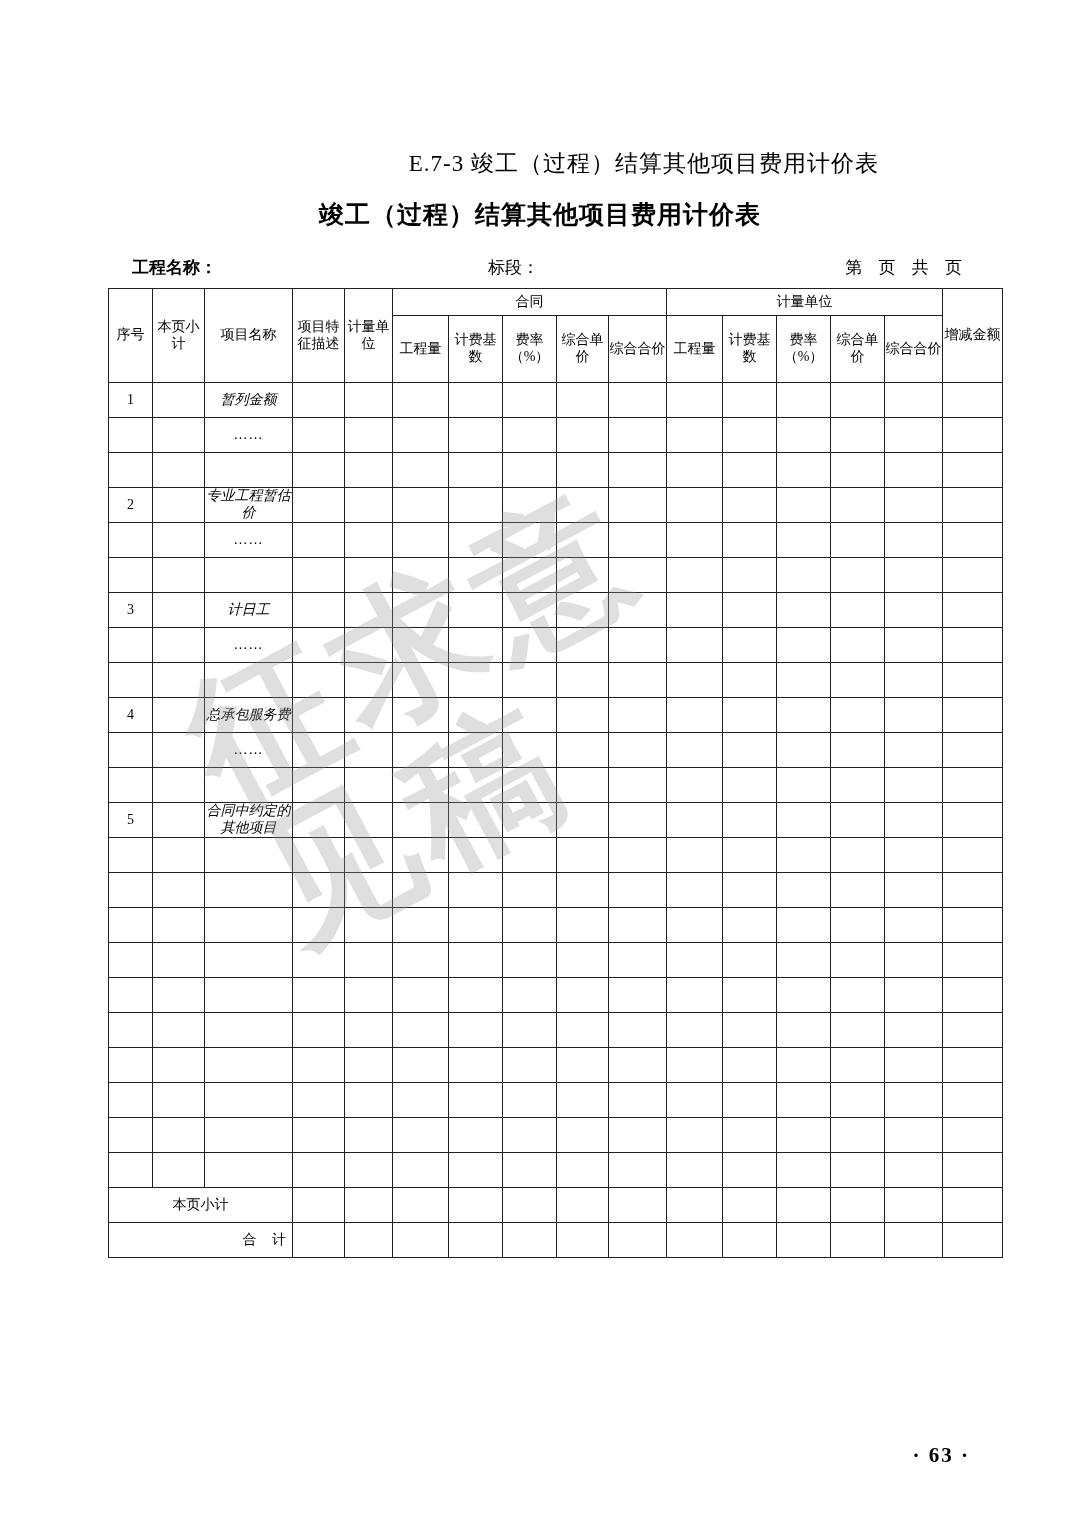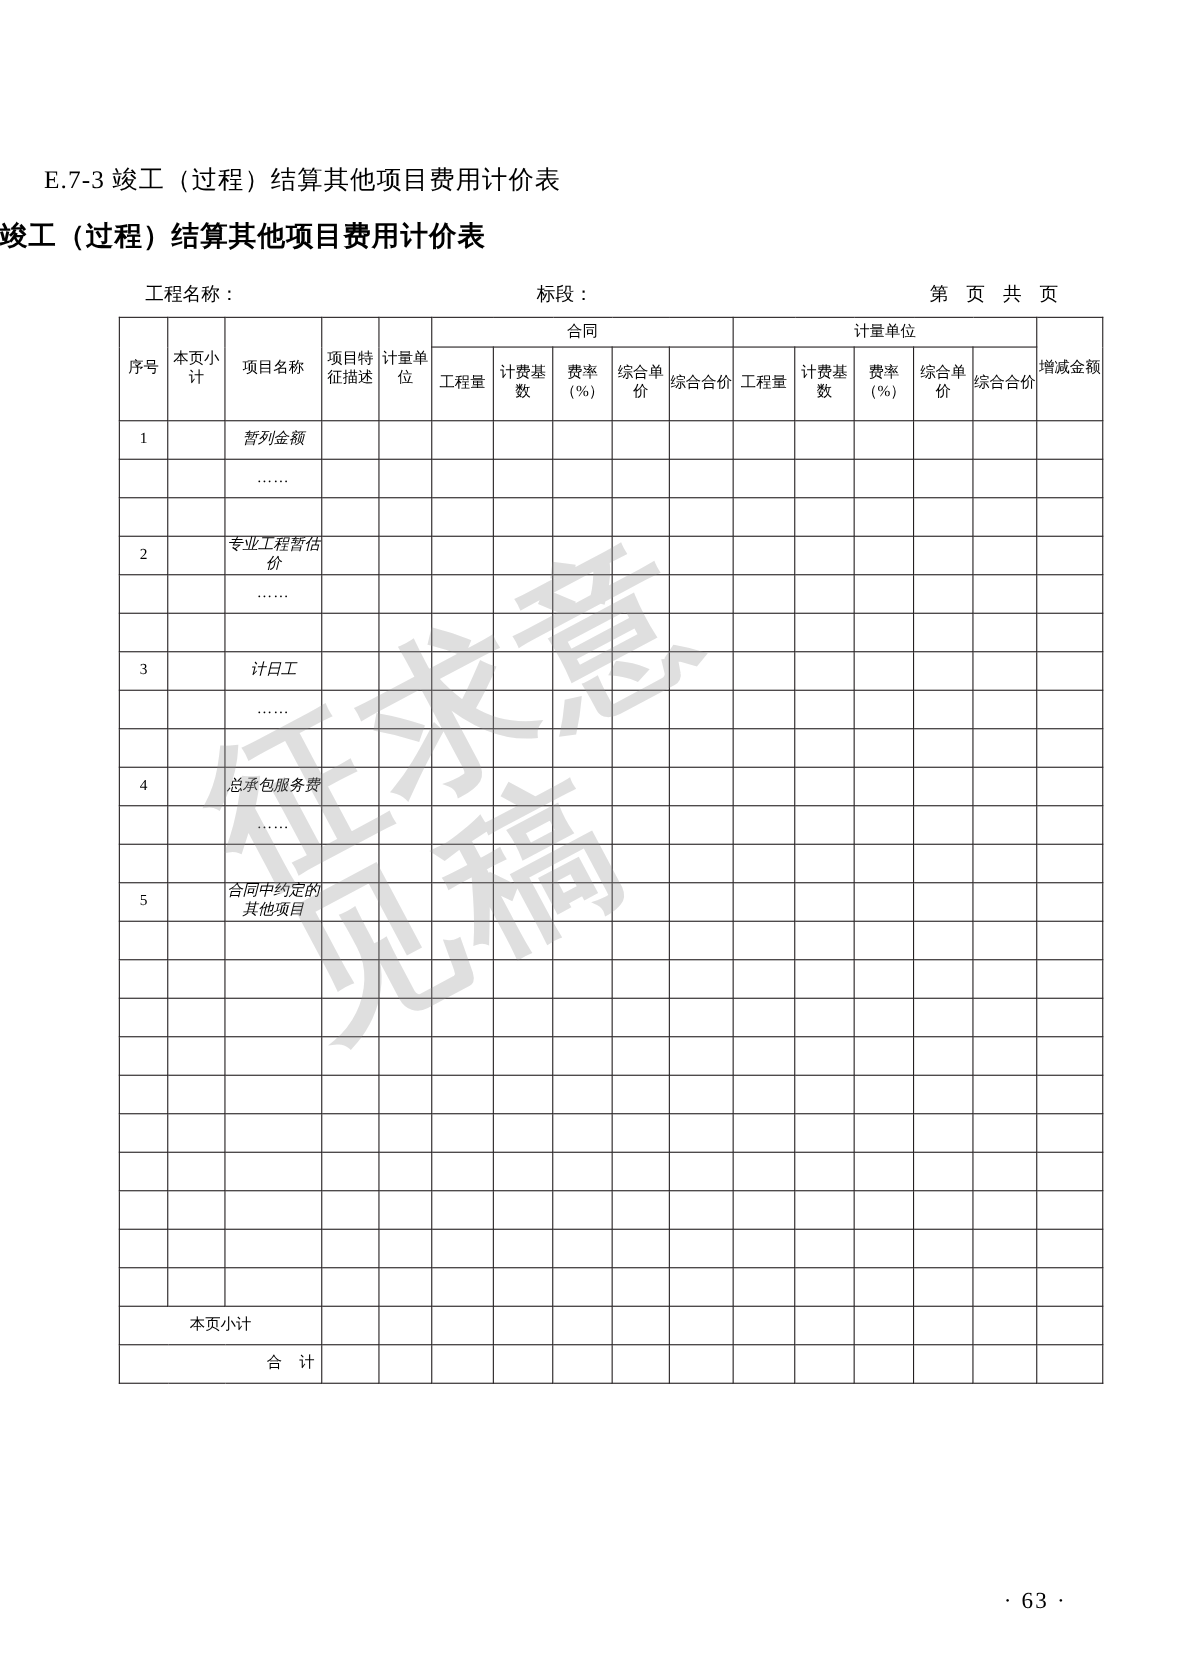--- a/index.html
+++ b/index.html
@@ -19,43 +19,43 @@
     position: absolute;
     left: 0; top: 0;
     width: 1080px;
     height: 1526px;
   }
   .section-title {
     position: absolute;
     top: 148px;
     left: 0;
     width: 879px;
-    text-align: left;
+    text-align: right;
     font-size: 23px;
     letter-spacing: 1px;
-    padding-left: 40px;
   }
   .doc-title {
     position: absolute;
     top: 198px;
     left: 0;
     width: 1080px;
+    text-align: center;
     font-size: 25px;
     font-weight: bold;
     letter-spacing: 1px;
   }
   .meta-row {
     position: absolute;
     top: 256px;
     left: 108px;
     width: 864px;
     height: 24px;
     font-size: 17px;
   }
-  .meta-project { position: absolute; left: 24px; top: 0; }
+  .meta-project { position: absolute; left: 24px; top: 0; font-weight: bold; }
   .meta-section { position: absolute; left: 380px; top: 0; font-family: Liberation Mono, monospace; }
   .meta-page { position: absolute; right: 4px; top: 0; letter-spacing: 6px; margin-left: 40px;}
 
   table.main {
     position: absolute;
     top: 288px;
     left: 108px;
     width: 864px;
     border-collapse: collapse;
     table-layout: fixed;
@@ -103,20 +103,21 @@
     transform: rotate(-28deg);
     line-height: 1.05;
     letter-spacing: 10px;
   }
   .page-num {
     position: absolute;
     bottom: 58px;
     right: 110px;
     font-size: 21px;
     letter-spacing: 2px;
+    font-weight: bold;
   }
 </style>
 </head>
 <body>
 
 <div class="page">
 
   <div class="section-title">E.7-3  竣工（过程）结算其他项目费用计价表</div>
   <div class="doc-title">竣工（过程）结算其他项目费用计价表</div>
 

